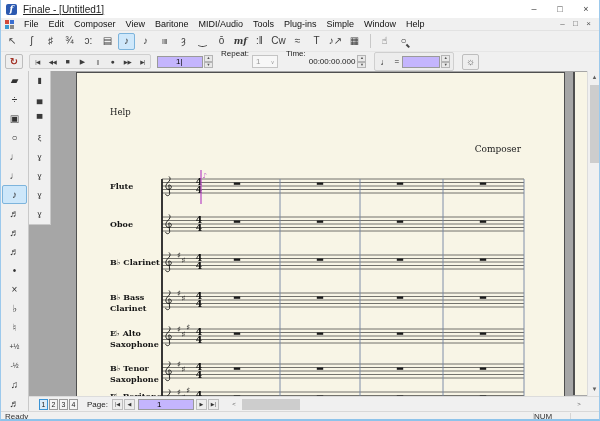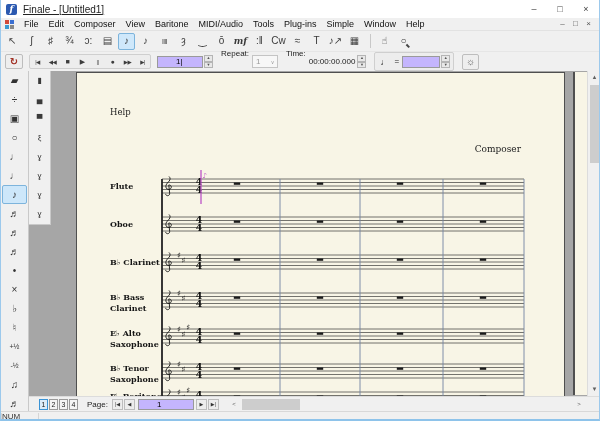--- a/index.html
+++ b/index.html
@@ -498,19 +498,20 @@
       <div class="harrow" data-name="scroll-left-arrow-icon">&lt;</div>
       <div id="htrack" data-name="horizontal-scroll-track">
         <div id="hthumb" data-name="horizontal-scroll-thumb"></div>
       </div>
       <div class="harrow" data-name="scroll-right-arrow-icon">&gt;</div>
     </div>
     <div id="corner" data-name="scrollbar-corner"></div>
   </div>
 
   <div id="statusbar" data-name="status-bar">
+    <div id="statusleft" data-name="status-message">Ready</div>
     <div class="ssep"></div>
     <div id="statusnum" data-name="num-lock-indicator">NUM</div>
     <div class="ssep"></div>
     <div id="statuspad"></div>
   </div>
 
 </div>
 
 </body></html>

